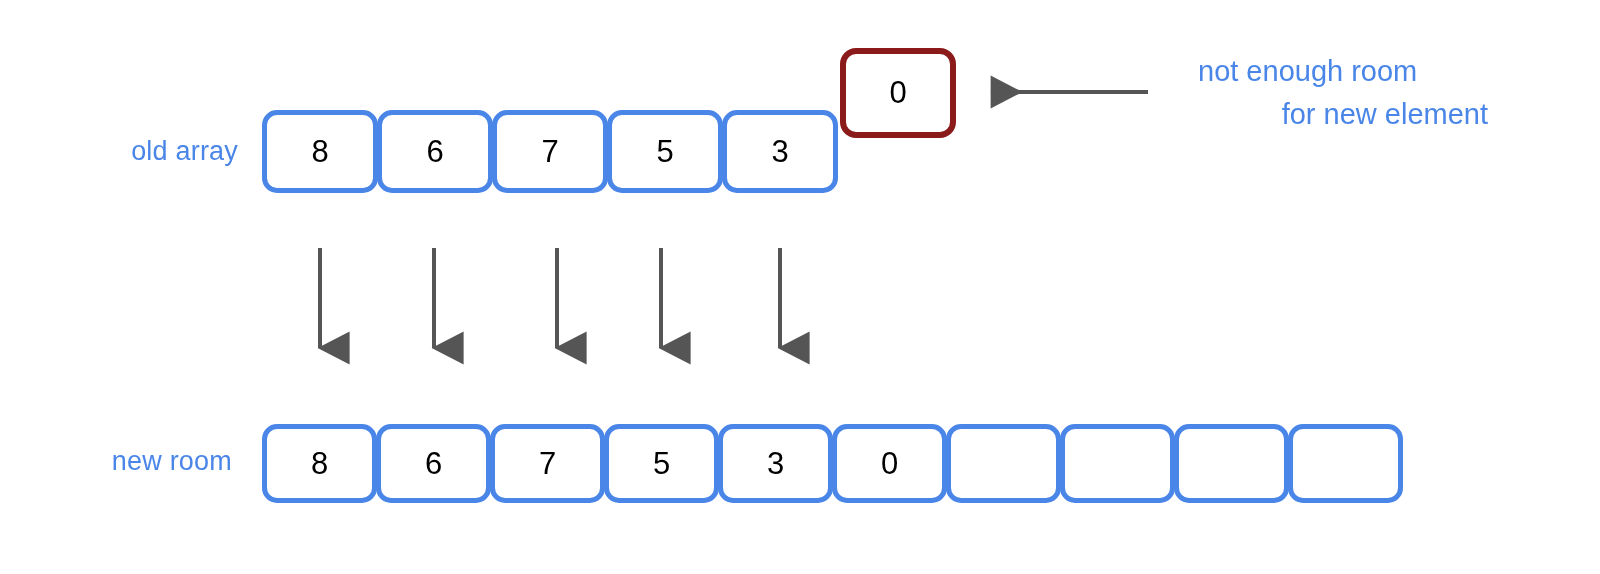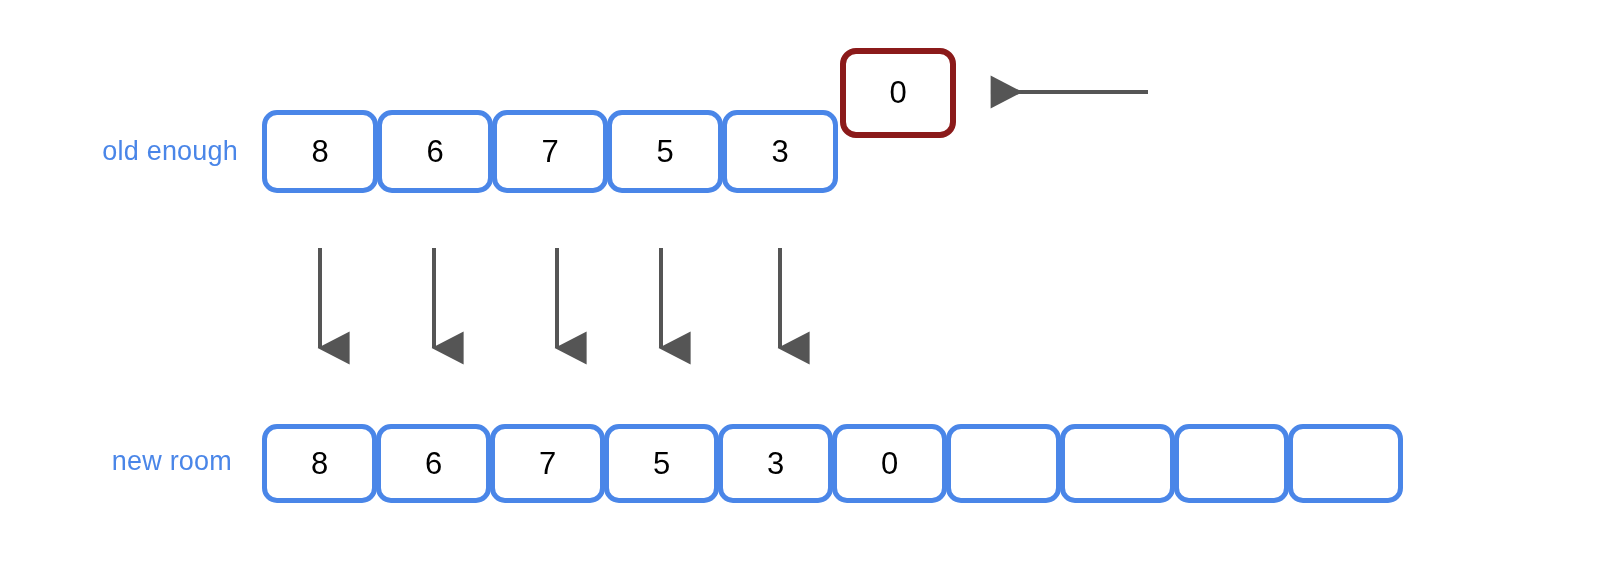--- a/index.html
+++ b/index.html
@@ -122,32 +122,36 @@
     width: 1600px;
     height: 574px;
     pointer-events: none;
   }
 </style>
 </head>
 <body>
 
 <div id="canvas">
 
-  <div class="row-label" id="label-old-array">old enough</div>
+  <div class="row-label" id="label-old-array">old array</div>
 
   <div class="array-row" id="old-array-row">
     <div class="cell">8</div>
     <div class="cell">6</div>
     <div class="cell">7</div>
     <div class="cell">5</div>
     <div class="cell">3</div>
   </div>
 
   <div id="overflow-cell">0</div>
 
+  <div id="annotation-note">
+    <span class="note-line" id="annotation-line-1">not enough room</span>
+    <span class="note-line" id="annotation-line-2">for new element</span>
+  </div>
 
   <div class="row-label" id="label-new-array">new room</div>
 
   <div class="array-row" id="new-array-row">
     <div class="cell">8</div>
     <div class="cell">6</div>
     <div class="cell">7</div>
     <div class="cell">5</div>
     <div class="cell">3</div>
     <div class="cell">0</div>

